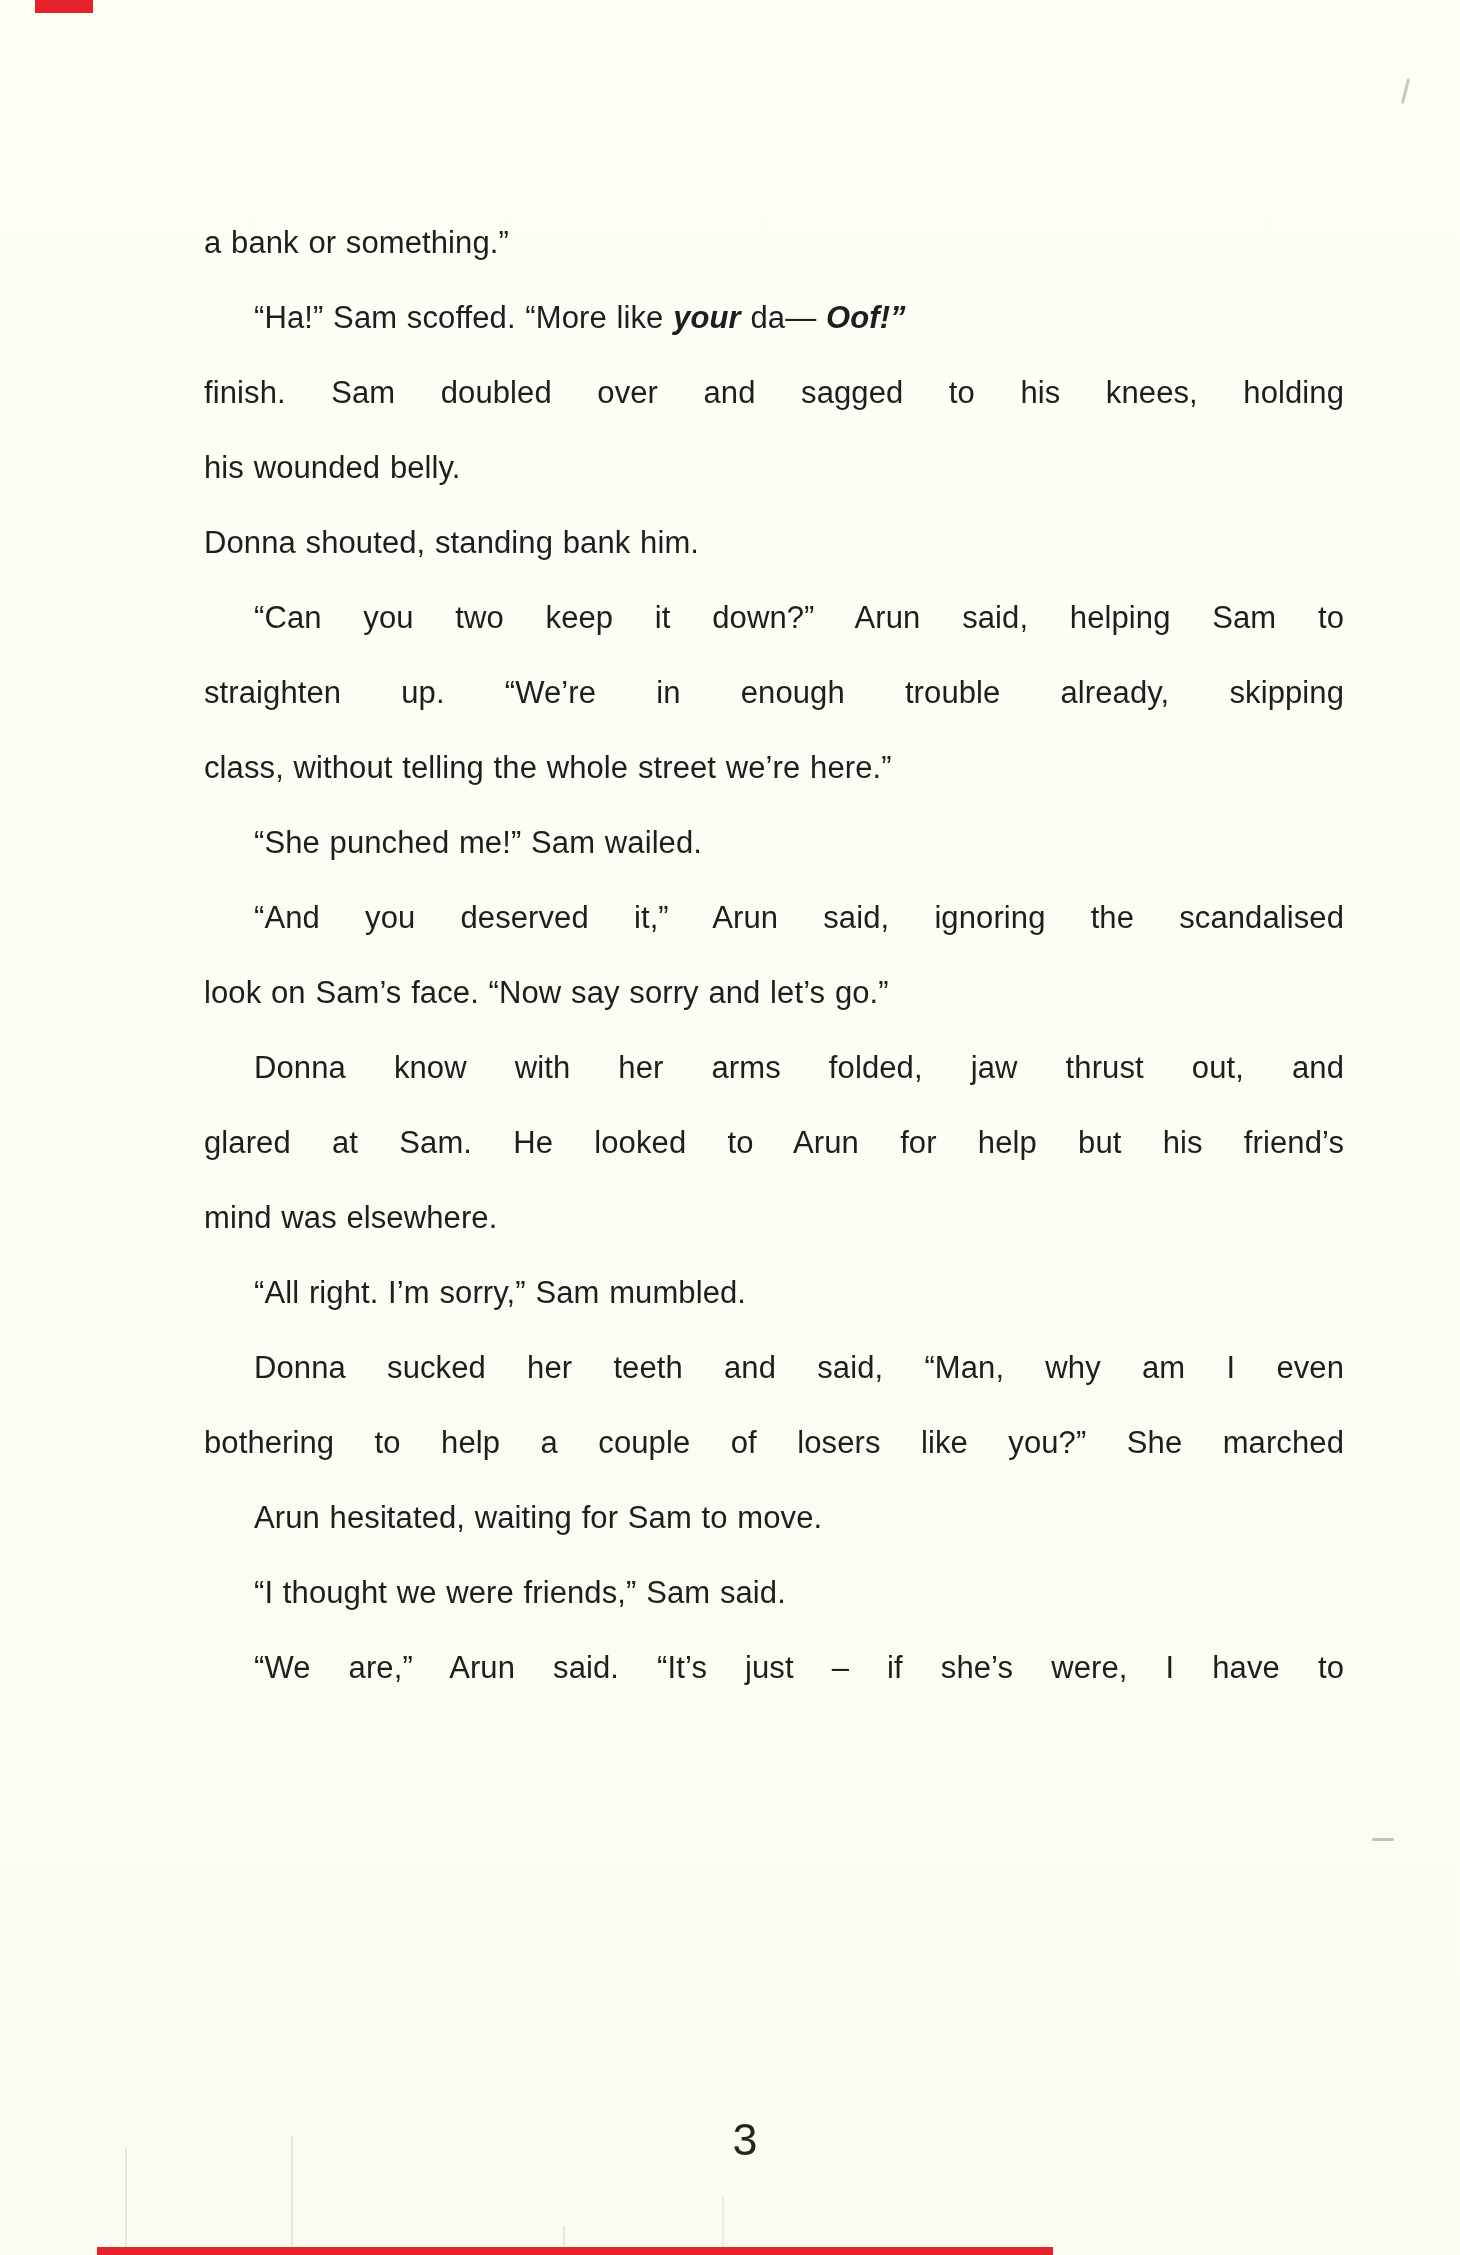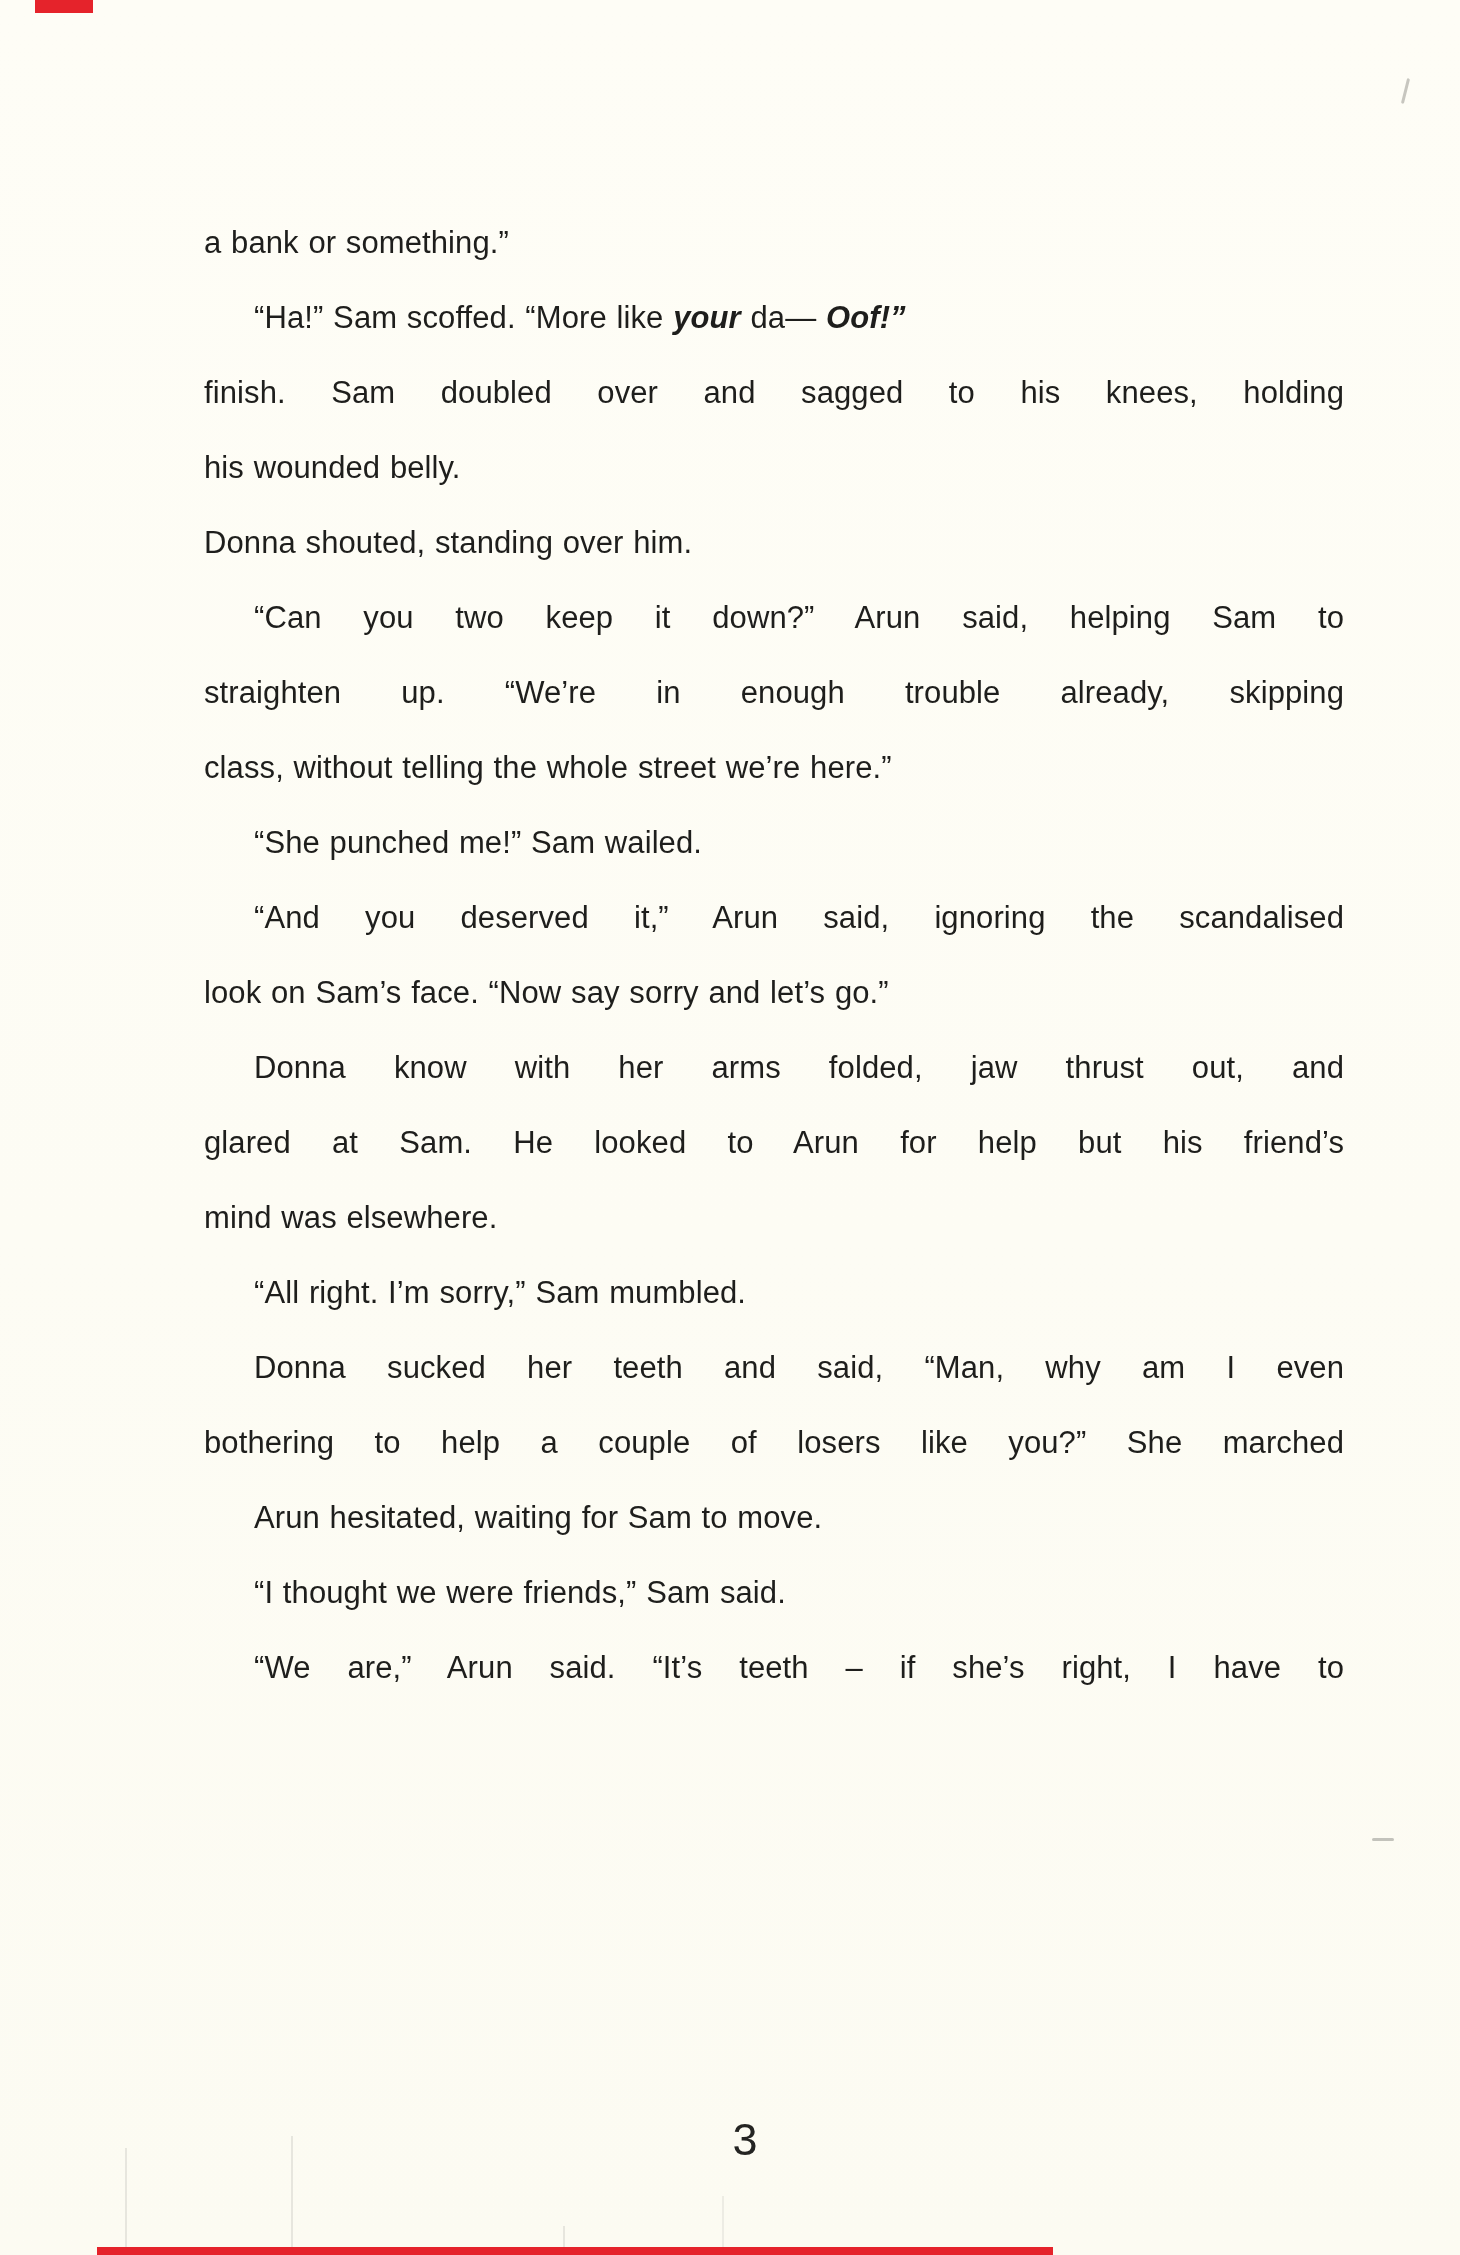--- a/index.html
+++ b/index.html
@@ -101,36 +101,36 @@
 
   <div class="red-bar-top" style="background: rgb(229, 35, 43);"></div>
 
   <span class="mark-apostrophe"></span>
 
   <div id="text-block" style="color: rgb(30, 30, 28);">
       <div class="line">a bank or something.”</div>
       <div class="line indent"><span>“Ha!” Sam scoffed. “More like </span><i>your</i><span> da— </span><i>Oof!”</i></div>
       <div class="line justify">finish. Sam doubled over and sagged to his knees, holding</div>
       <div class="line">his wounded belly.</div>
-      <div class="line">Donna shouted, standing over him.</div>
+      <div class="line">Donna shouted, standing bank him.</div>
       <div class="line indent justify">“Can you two keep it down?” Arun said, helping Sam to</div>
       <div class="line justify">straighten up. “We’re in enough trouble already, skipping</div>
       <div class="line">class, without telling the whole street we’re here.”</div>
       <div class="line indent">“She punched me!” Sam wailed.</div>
       <div class="line indent justify">“And you deserved it,” Arun said, ignoring the scandalised</div>
       <div class="line">look on Sam’s face. “Now say sorry and let’s go.”</div>
       <div class="line indent justify">Donna know with her arms folded, jaw thrust out, and</div>
       <div class="line justify">glared at Sam. He looked to Arun for help but his friend’s</div>
       <div class="line">mind was elsewhere.</div>
       <div class="line indent">“All right. I’m sorry,” Sam mumbled.</div>
       <div class="line indent justify">Donna sucked her teeth and said, “Man, why am I even</div>
       <div class="line justify">bothering to help a couple of losers like you?” She marched</div>
       <div class="line indent">Arun hesitated, waiting for Sam to move.</div>
       <div class="line indent">“I thought we were friends,” Sam said.</div>
-      <div class="line indent justify">“We are,” Arun said. “It’s teeth – if she’s right, I have to</div>
+      <div class="line indent justify">“We are,” Arun said. “It’s just – if she’s were, I have to</div>
     </div>
 
   <span class="mark-dash"></span>
 
   <div class="page-number">3</div>
 
   <span class="scan-line a"></span>
   <span class="scan-line b"></span>
   <span class="scan-line c"></span>
   <span class="scan-line d"></span>

